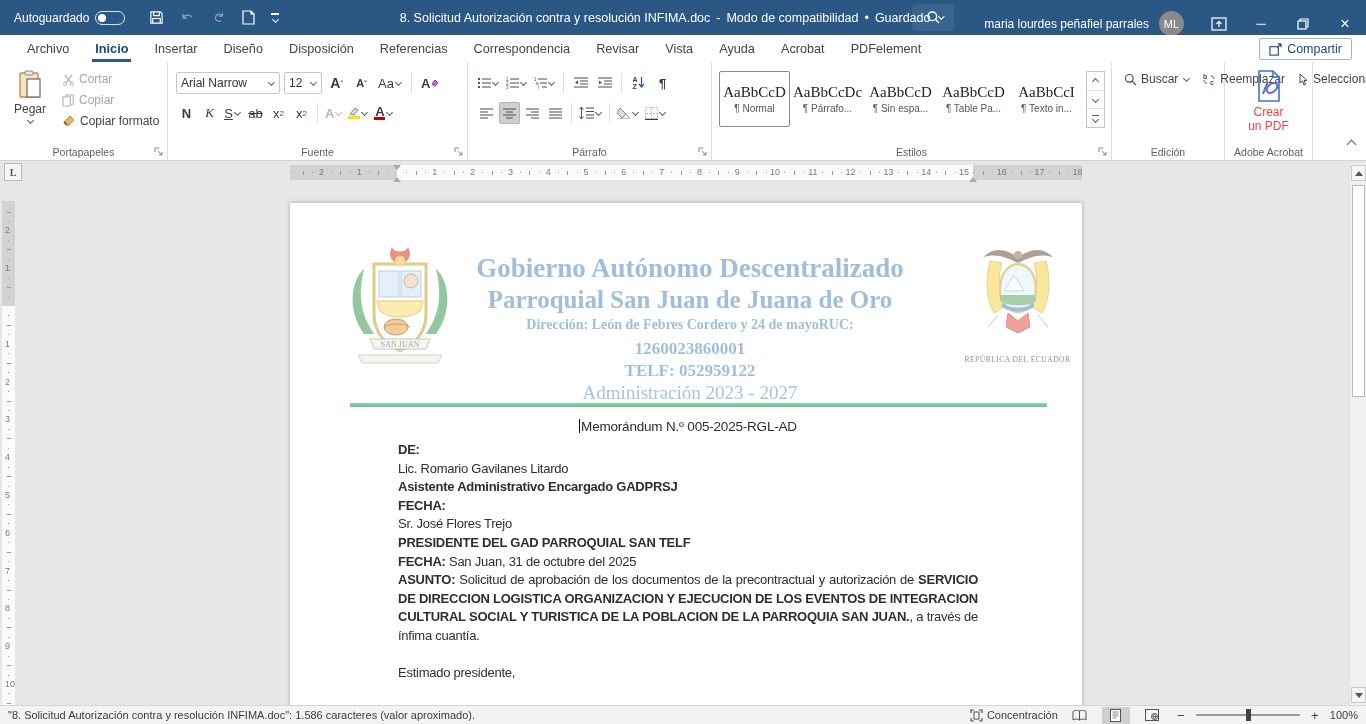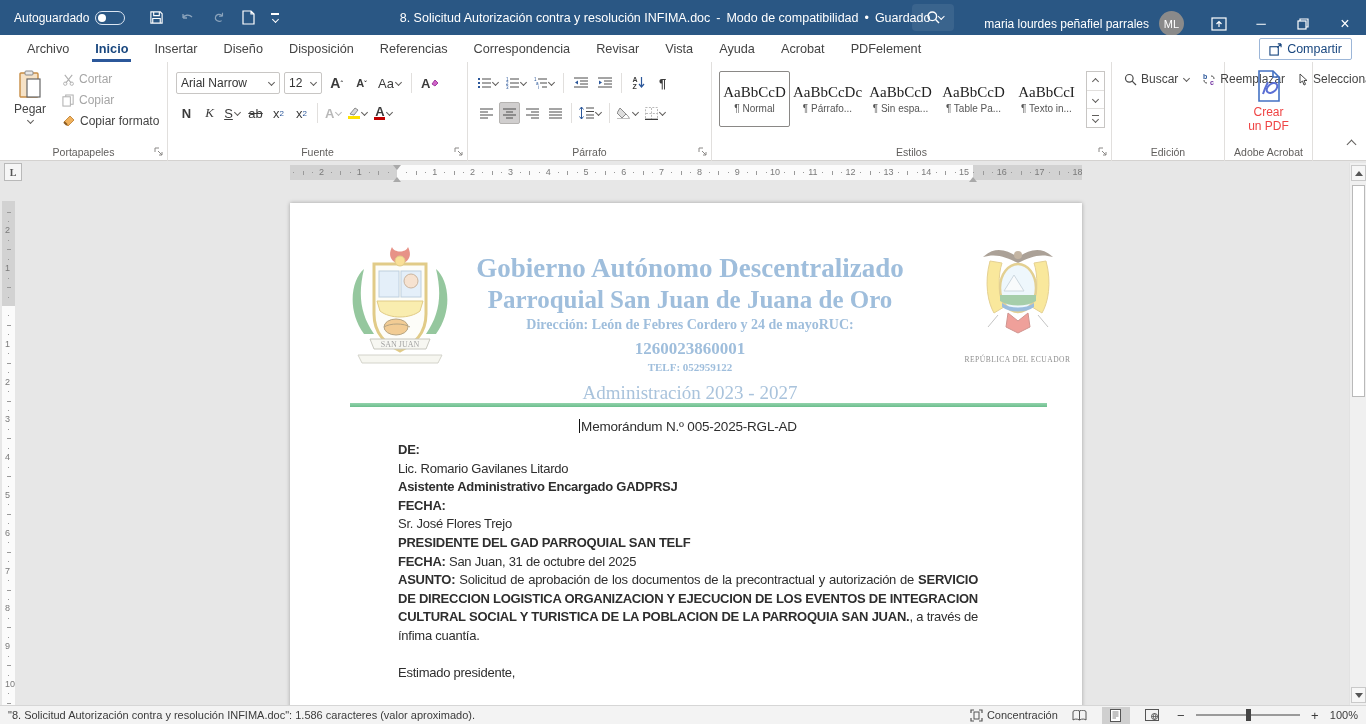--- a/index.html
+++ b/index.html
@@ -750,21 +750,21 @@
         <path d="M24 60 C32 66 48 66 56 60 L56 64 C48 70 32 70 24 64 Z" fill="#3a7dbf"></path>
         <path d="M30 70 L40 78 L50 70 L52 84 L40 90 L28 84 Z" fill="#e04438" stroke="#a02a20"></path>
         <path d="M20 72 L10 84 M60 72 L70 84" stroke="#8a8a8a"></path>
       </svg>
       <div class="seal-caption">REPÚBLICA DEL ECUADOR</div>
 
       <div class="lh-line" style="top:50px;font-size:27px">Gobierno Autónomo Descentralizado</div>
       <div class="lh-line" style="top:83px;font-size:25px">Parroquial San Juan de Juana de Oro</div>
       <div class="lh-line" style="top:114px;font-size:14px">Dirección: León de Febres Cordero y 24 de mayoRUC:</div>
       <div class="lh-line" style="top:136px;font-size:17px">1260023860001</div>
-      <div class="lh-line" style="top:158px;font-size:11px">TELF: 052959122</div>
+      <div class="lh-line" style="top:158px;font-size:17px">TELF: 052959122</div>
       <div class="lh-line" style="top:179px;font-size:19px;font-weight:normal;color:#a9c3dc">Administración 2023 - 2027</div>
       <div class="greenline"></div>
 
       <div class="memo-title">
         <span class="caret"></span><span>Memorándum N.º 005-2025-RGL-AD</span>
       </div>
       <div class="doc-body">
           <div class="bline"><b>DE:</b></div>
           <div class="bline"><span>Lic. Romario Gavilanes Litardo</span></div>
           <div class="bline"><b>Asistente Administrativo Encargado GADPRSJ</b></div>

